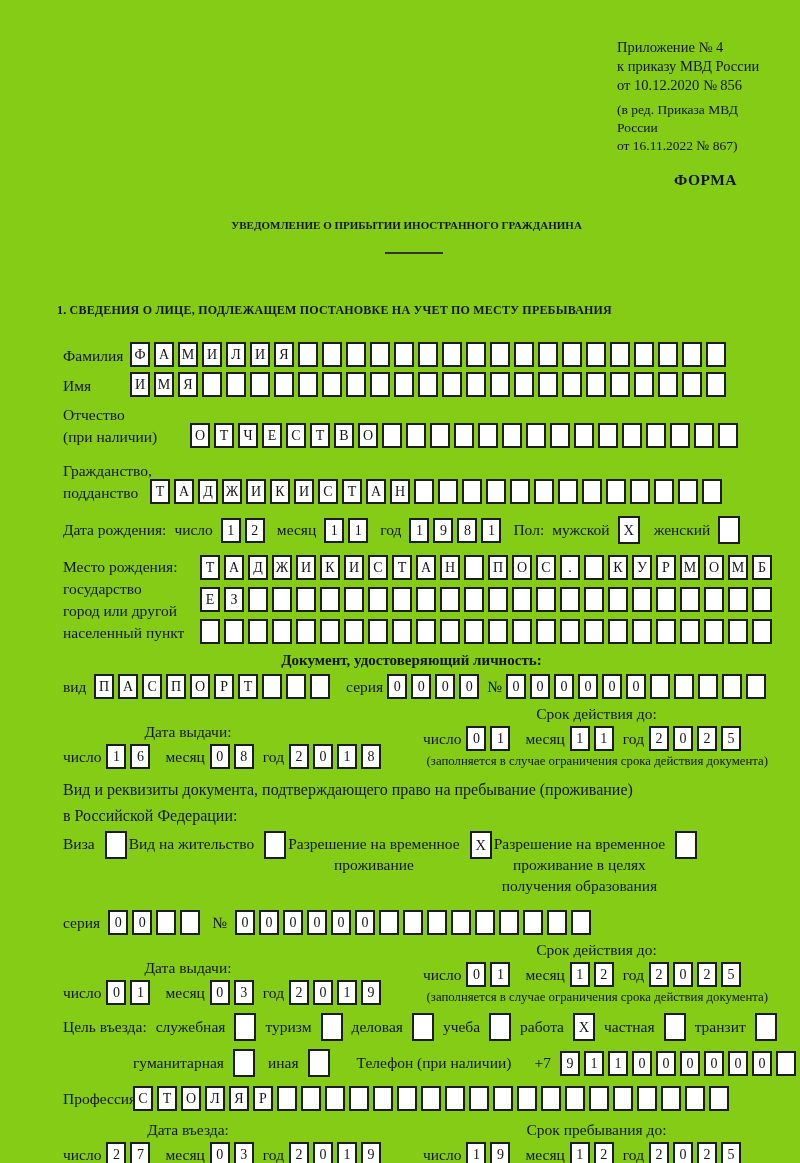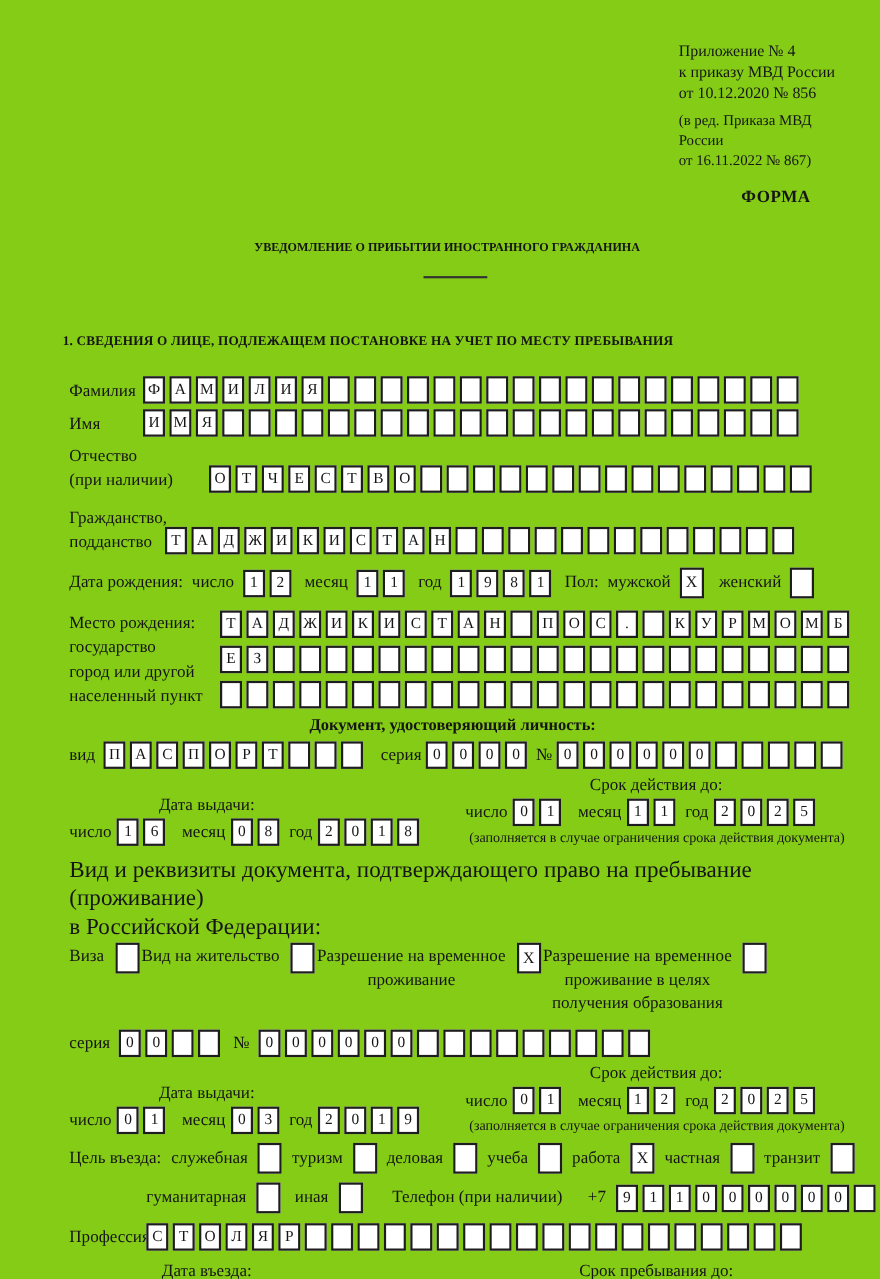--- a/index.html
+++ b/index.html
@@ -28,21 +28,21 @@
   }
   .w67{width:67px;} .w127{width:127px;} .w87{width:87px;} .w137{width:137px;} .w70{width:70px;}
   .lbl{font-size:15.5px;}
   .doc-header{text-align:center;font-weight:bold;font-size:15px;margin-top:8px;margin-left:-10px;}
   .twocol{display:flex;margin-top:6px;align-items:flex-end;}
   .col-l{width:360px;flex:none;}
   .col-r{flex:1;}
   .dt-head{font-size:15.5px;text-align:center;margin-bottom:3px;}
   .dt-row{display:flex;align-items:center;gap:5px;}
   .fine{font-size:12.8px;margin-top:3px;text-align:right;padding-right:2px;}
-  .intro{font-size:21px;line-height:26px;margin-top:8px;}
+  .intro{font-size:16px;line-height:26px;margin-top:8px;}
   .opts{display:flex;align-items:flex-start;margin-top:2px;gap:2px;}
   .opt{display:flex;align-items:flex-start;gap:10px;}
   .opt .ol{font-size:15.5px;text-align:center;line-height:21px;padding-top:2px;}
   .purpose-row{display:flex;align-items:center;gap:9px;margin-top:8px;flex-wrap:nowrap;}
   .purpose-row .lbl{white-space:nowrap;}
 </style>
 </head>
 <body>
 
 <div class="page">

